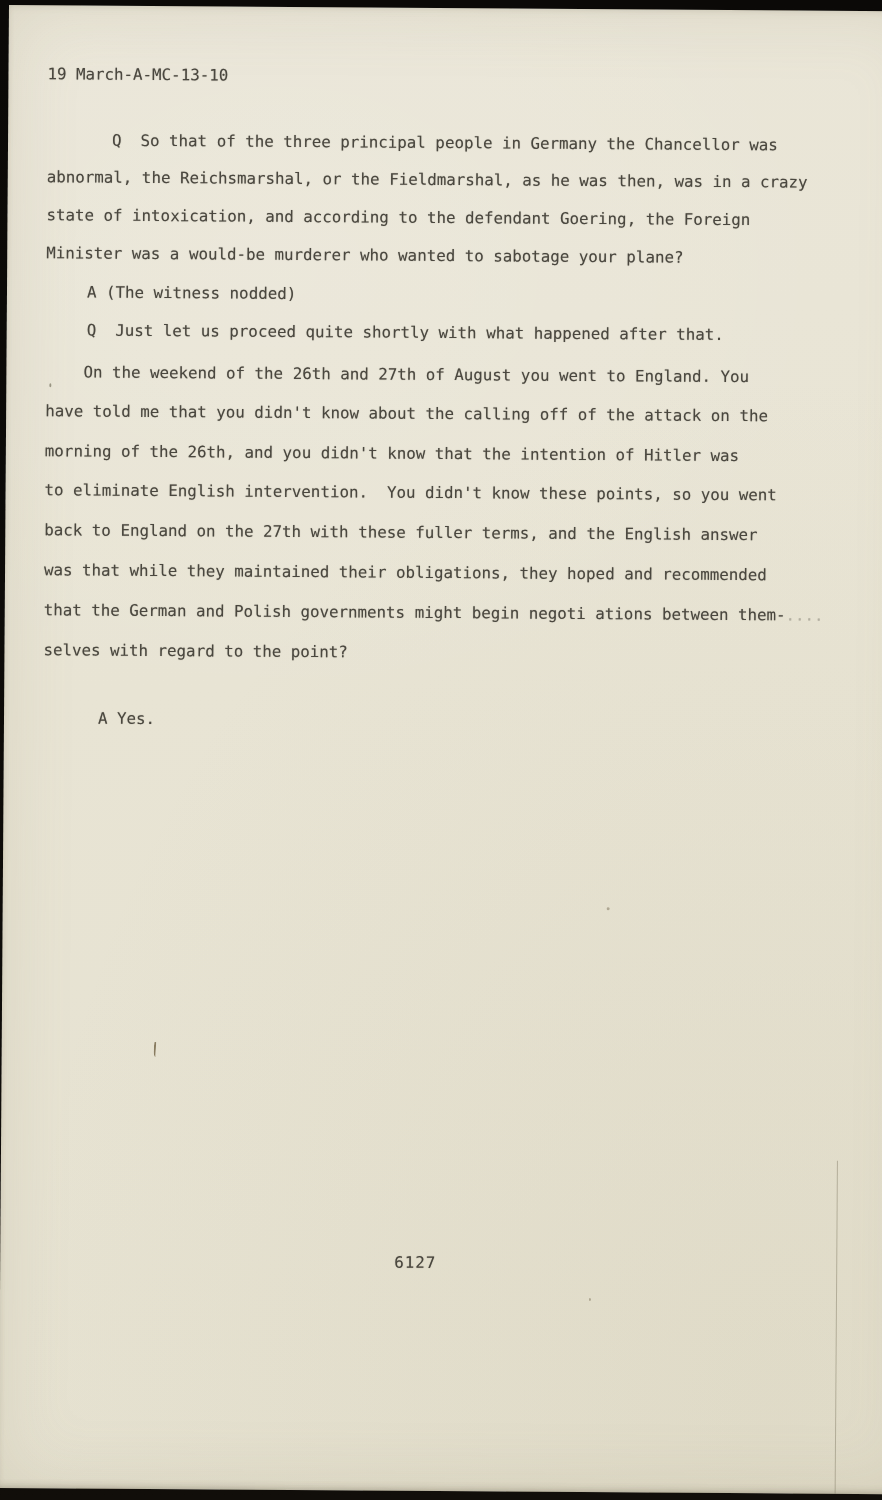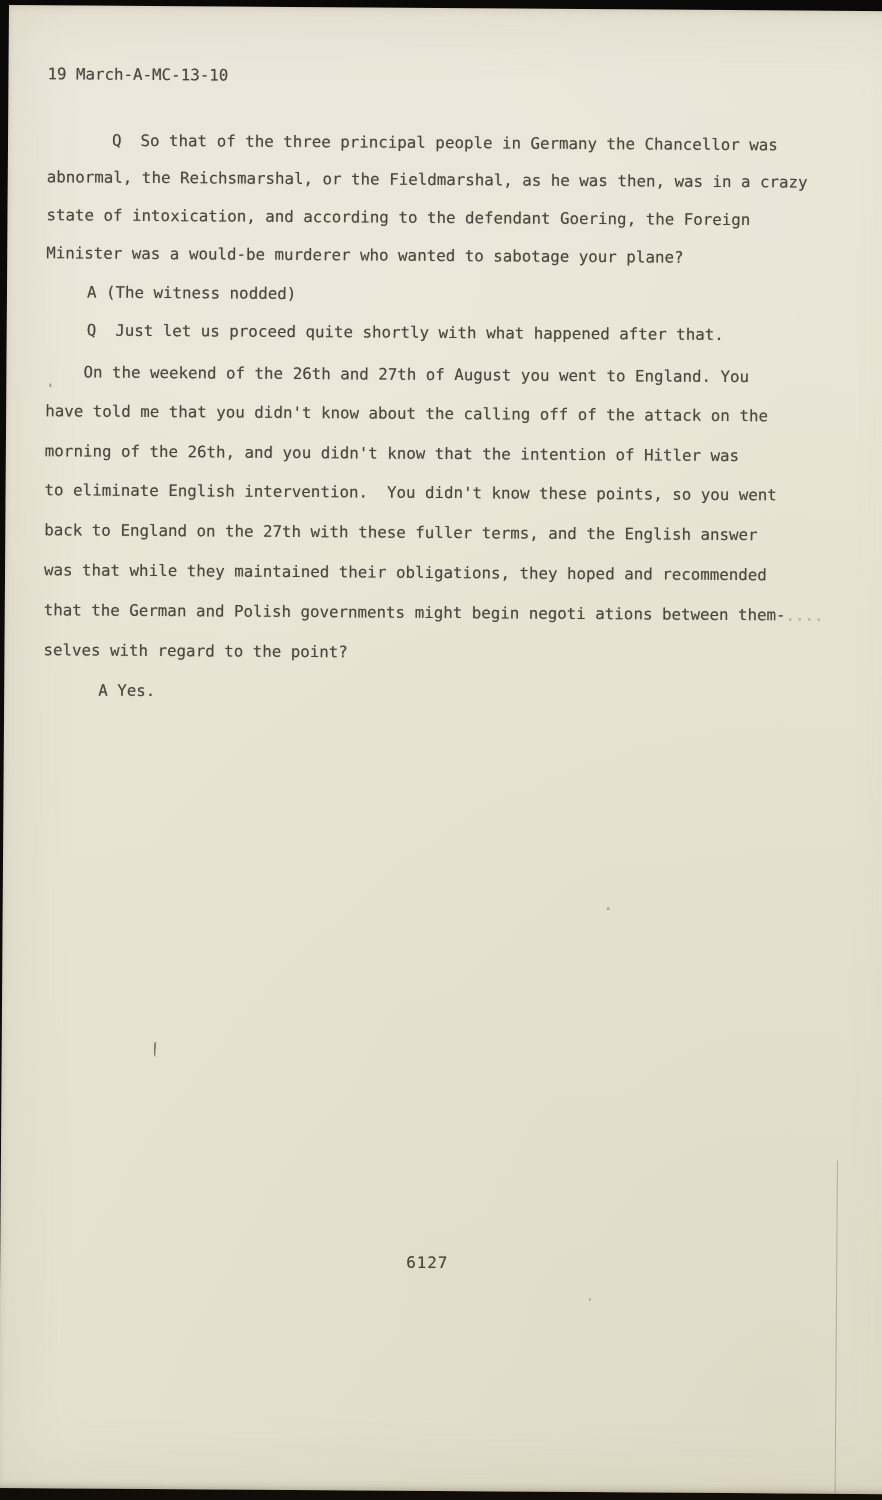--- a/index.html
+++ b/index.html
@@ -45,25 +45,25 @@
     line-height: 19px;
     letter-spacing: 0;
     white-space: pre;
     color: #413e36;
     opacity: 0.94;
     text-shadow: 0 0 1px rgba(62,59,50,0.50);
   }
   .i65 { left: 104px; }
   .i41 { left: 80px; }
   .i38 { left: 77px; }
-  .i55 { left: 94px; }
+  .i55 { left: 94px; margin-top: 28px; }
   .faded { opacity: 0.33; }
   .page-num {
     position: absolute;
-    left: 406px;
+    left: 394px;
     top: 1245px;
     font-size: 15.8px;
     letter-spacing: 1px;
     color: #413e36;
     opacity: 0.95;
     text-shadow: 0 0 1px rgba(62,59,50,0.5);
   }
   .stray-mark {
     position: absolute;
     left: 152px;

